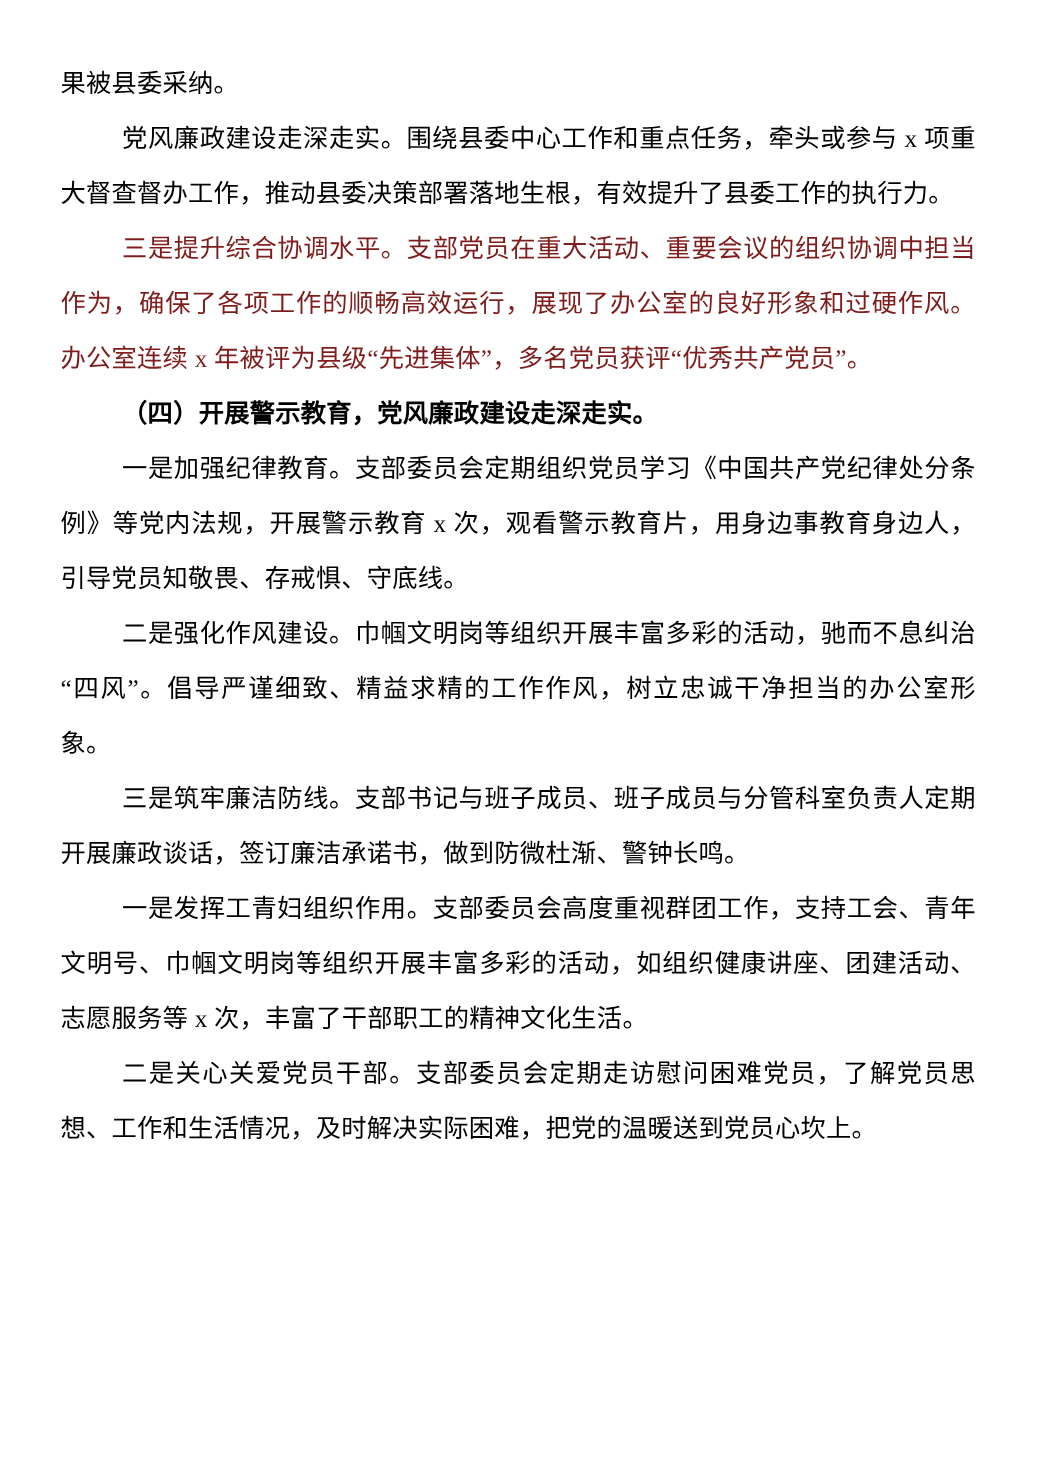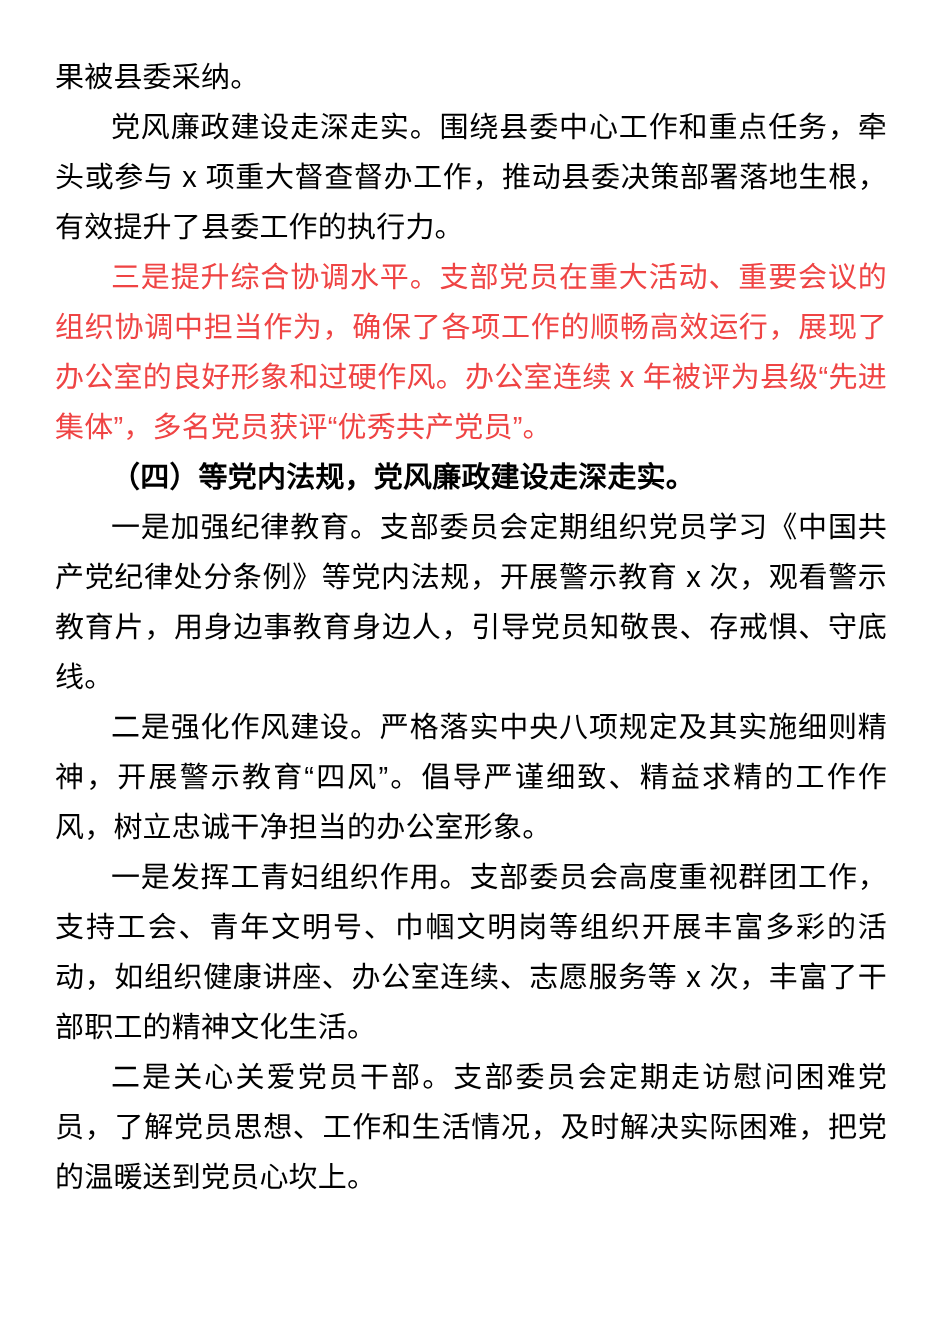--- a/index.html
+++ b/index.html
@@ -21,22 +21,22 @@
 
   .content {
     position: absolute;
     left: 55px;
     top: 52px;
     width: 832px;
   }
 
   .para,
   .heading {
-    font-family: Liberation Sans, sans-serif;
-    font-size: 29px;
+    font-family: Liberation Serif, serif;
+    font-size: 23px;
     line-height: 50px;
     color: #000000;
     text-align: justify;
     text-justify: inter-ideograph;
     margin: 0;
     padding: 0;
     letter-spacing: 0.2px;
     word-break: break-all;
   }
 
@@ -59,28 +59,29 @@
 </head>
 <body>
 
 <div class="page" style="background: rgb(255, 255, 255);">
   <div class="content">
 
     <p class="para cont" style="color: rgb(0, 0, 0);">果被县委采纳。</p>
 
     <p class="para indent" style="color: rgb(0, 0, 0);">党风廉政建设走深走实。围绕县委中心工作和重点任务，牵头或参与 x 项重大督查督办工作，推动县委决策部署落地生根，有效提升了县委工作的执行力。</p>
 
-    <p class="para indent" style="color: #ef4444;">三是提升综合协调水平。支部党员在重大活动、重要会议的组织协调中担当作为，确保了各项工作的顺畅高效运行，展现了办公室的良好形象和过硬作风。办公室连续 x 年被评为县级“先进集体”，多名党员获评“优秀共产党员”。</p>
+    <p class="para indent" style="color: #7f1d1d;">三是提升综合协调水平。支部党员在重大活动、重要会议的组织协调中担当作为，确保了各项工作的顺畅高效运行，展现了办公室的良好形象和过硬作风。办公室连续 x 年被评为县级“先进集体”，多名党员获评“优秀共产党员”。</p>
 
-    <p class="heading" style="color: rgb(0, 0, 0);">（四）等党内法规，党风廉政建设走深走实。</p>
+    <p class="heading" style="color: rgb(0, 0, 0);">（四）开展警示教育，党风廉政建设走深走实。</p>
 
     <p class="para indent" style="color: #000000;">一是加强纪律教育。支部委员会定期组织党员学习《中国共产党纪律处分条例》等党内法规，开展警示教育 x 次，观看警示教育片，用身边事教育身边人，引导党员知敬畏、存戒惧、守底线。</p>
 
-    <p class="para indent" style="color: rgb(0, 0, 0);">二是强化作风建设。严格落实中央八项规定及其实施细则精神，开展警示教育“四风”。倡导严谨细致、精益求精的工作作风，树立忠诚干净担当的办公室形象。</p>
+    <p class="para indent" style="color: rgb(0, 0, 0);">二是强化作风建设。巾帼文明岗等组织开展丰富多彩的活动，驰而不息纠治“四风”。倡导严谨细致、精益求精的工作作风，树立忠诚干净担当的办公室形象。</p>
+
+    <p class="para indent" style="color: rgb(0, 0, 0);">三是筑牢廉洁防线。支部书记与班子成员、班子成员与分管科室负责人定期开展廉政谈话，签订廉洁承诺书，做到防微杜渐、警钟长鸣。</p>
 
 
-
-    <p class="para indent" style="color: rgb(0, 0, 0);">一是发挥工青妇组织作用。支部委员会高度重视群团工作，支持工会、青年文明号、巾帼文明岗等组织开展丰富多彩的活动，如组织健康讲座、办公室连续、志愿服务等 x 次，丰富了干部职工的精神文化生活。</p>
+    <p class="para indent" style="color: rgb(0, 0, 0);">一是发挥工青妇组织作用。支部委员会高度重视群团工作，支持工会、青年文明号、巾帼文明岗等组织开展丰富多彩的活动，如组织健康讲座、团建活动、志愿服务等 x 次，丰富了干部职工的精神文化生活。</p>
 
     <p class="para indent" style="color: rgb(0, 0, 0);">二是关心关爱党员干部。支部委员会定期走访慰问困难党员，了解党员思想、工作和生活情况，及时解决实际困难，把党的温暖送到党员心坎上。</p>
 
   </div>
 </div>
 
 </body></html>

